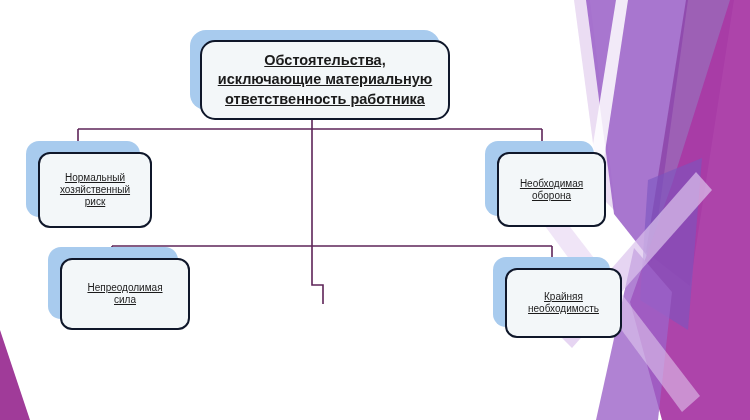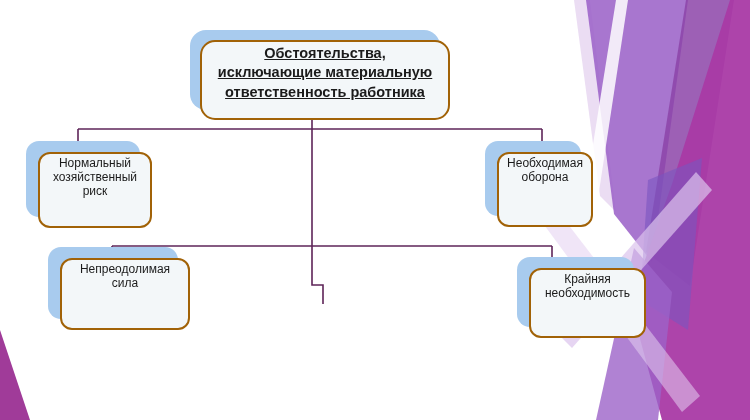--- a/index.html
+++ b/index.html
@@ -25,49 +25,50 @@
   .node { position: absolute; z-index: 2; }
   .node .shadow {
     position: absolute; left: -12px; top: -11px;
     width: 100%; height: 100%;
     background: #a8cbee;
     border-radius: 13px;
   }
   .node .face {
     position: absolute; left: 0; top: 0; right: 0; bottom: 0;
     background: #f3f7f9;
-    border: 2px solid #a16207;
+    border: 2px solid #0f172a;
     border-radius: 12px;
     box-sizing: border-box;
-    display: flex; align-items: flex-start; justify-content: center;
+    display: flex; align-items: center; justify-content: center;
     padding: 2px 5px;
   }
   .node .label {
     white-space: pre-line;
     text-align: center;
-    font-size: 12px;
+    font-size: 10px;
     line-height: 1.18;
     color: #1b1b1b;
+    text-decoration: underline;
   }
 
   #node-root { left: 200px; top: 40px; width: 250px; height: 80px; }
   #node-root .shadow { left: -10px; top: -10px; border-radius: 16px; }
   #node-root .face { border-radius: 15px; }
   #node-root .label {
     font-weight: bold;
     font-size: 14.5px;
     line-height: 1.33;
     text-decoration: underline;
   }
 
   #node-normal-risk        { left: 38px;  top: 152px; width: 114px; height: 76px; }
-  #node-necessary-defense  { left: 497px; top: 152px; width: 96px; height: 75px; }
+  #node-necessary-defense  { left: 497px; top: 152px; width: 109px; height: 75px; }
   #node-force-majeure      { left: 60px;  top: 258px; width: 130px; height: 72px; }
   #node-storage-conditions { left: 278px; top: 303px; width: 112px; height: 72px; }
-  #node-extreme-necessity  { left: 505px; top: 268px; width: 117px; height: 70px; margin-left: 24px; }
+  #node-extreme-necessity  { left: 505px; top: 268px; width: 117px; height: 70px; }
 </style>
 </head>
 <body>
 
 <div class="slide">
 
   <svg class="layer deco-layer" viewBox="0 0 750 420" aria-hidden="true">
     <polygon points="574,0 590,0 616,212 600,196" fill="#e7d7f1" opacity="0.85"></polygon>
     <polygon points="586,0 688,0 652,262 614,214" fill="#9c63c8" opacity="0.88"></polygon>
     <polygon points="686,0 734,0 690,286 646,252" fill="#8c44a8" opacity="0.85"></polygon>

